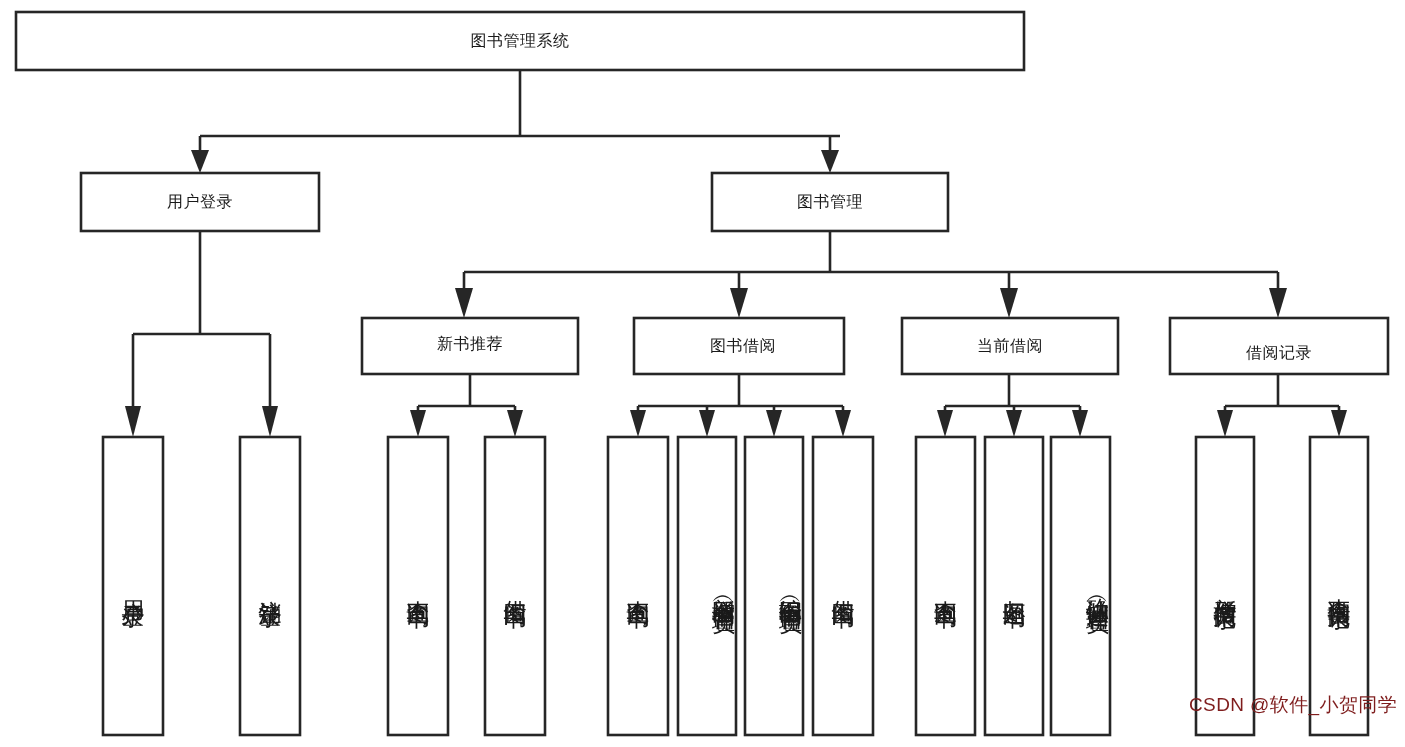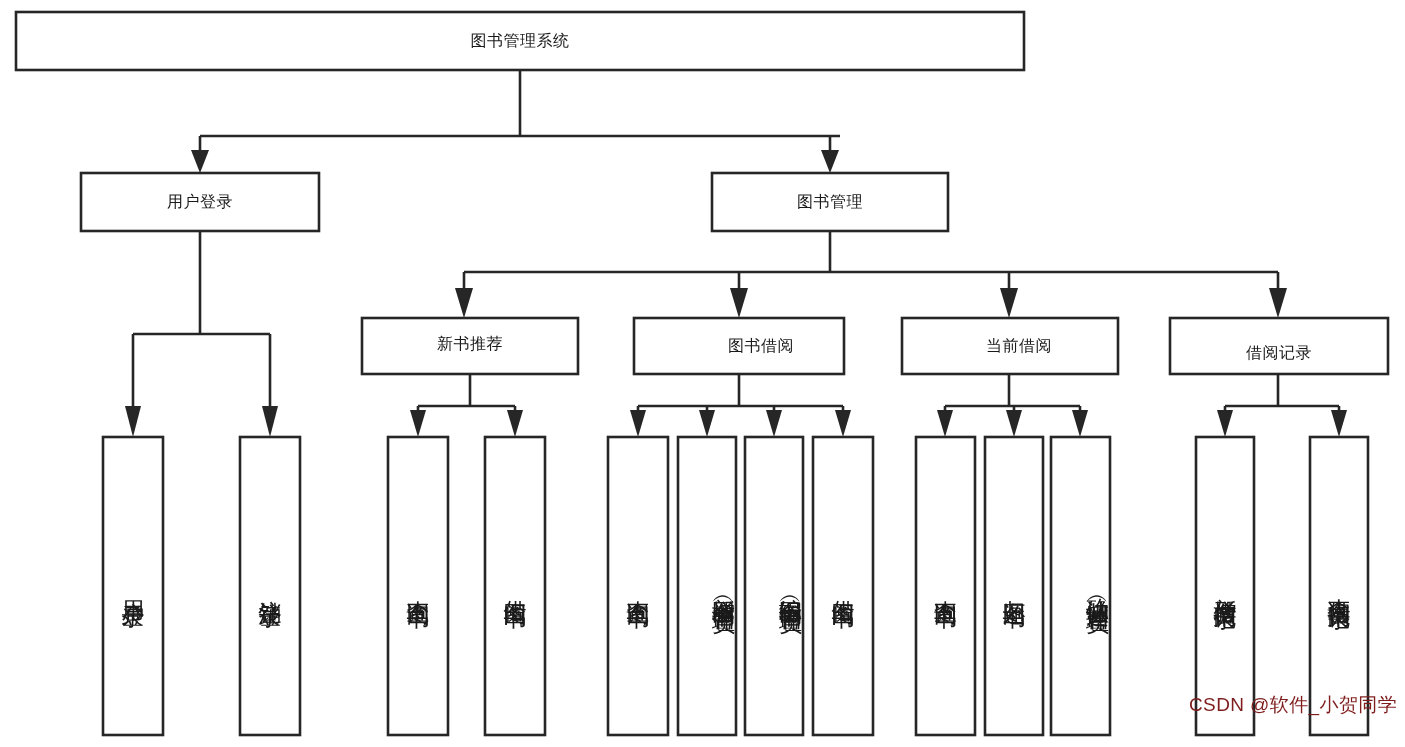--- a/index.html
+++ b/index.html
@@ -186,22 +186,22 @@
     <rect class="node-rect" x="1196" y="437" width="58" height="298"></rect>
     <rect class="node-rect" x="1310" y="437" width="58" height="298"></rect>
   </svg>
 
   <div class="node-label horizontal" style="left:16px; top:12px; width:1008px; height:58px;">图书管理系统</div>
 
   <div class="node-label horizontal" style="left:81px; top:173px; width:238px; height:58px;">用户登录</div>
   <div class="node-label horizontal" style="left:712px; top:173px; width:236px; height:58px;">图书管理</div>
 
   <div class="node-label horizontal" style="left:362px; top:318px; width:216px; height:51px;">新书推荐</div>
-  <div class="node-label horizontal" style="left:634px; top:318px; width:218px; height:56px;padding-left:18px;">图书借阅</div>
-  <div class="node-label horizontal" style="left:902px; top:318px; width:216px; height:56px;margin-left:9px;">当前借阅</div>
+  <div class="node-label horizontal" style="left:634px; top:318px; width:218px; height:56px;">图书借阅</div>
+  <div class="node-label horizontal" style="left:902px; top:318px; width:216px; height:56px;">当前借阅</div>
   <div class="node-label horizontal" style="left:1170px; top:318px; width:218px; height:70px;">借阅记录</div>
 
   <div class="node-label vertical center-v" style="left:103px; top:437px; width:60px; height:298px;">用户登录</div>
   <div class="node-label vertical center-v" style="left:240px; top:437px; width:60px; height:298px;">注销登录</div>
   <div class="node-label vertical center-v" style="left:388px; top:437px; width:60px; height:298px;">查询图书</div>
   <div class="node-label vertical center-v" style="left:485px; top:437px; width:60px; height:298px;">借阅图书</div>
   <div class="node-label vertical center-v" style="left:608px; top:437px; width:60px; height:298px;">查询图书</div>
   <div class="node-label vertical" style="left:678px; top:437px; width:58px; height:298px;">新增图书（管理员）</div>
   <div class="node-label vertical" style="left:745px; top:437px; width:58px; height:298px;">编辑图书（管理员）</div>
   <div class="node-label vertical center-v" style="left:813px; top:437px; width:60px; height:298px;">借阅图书</div>

